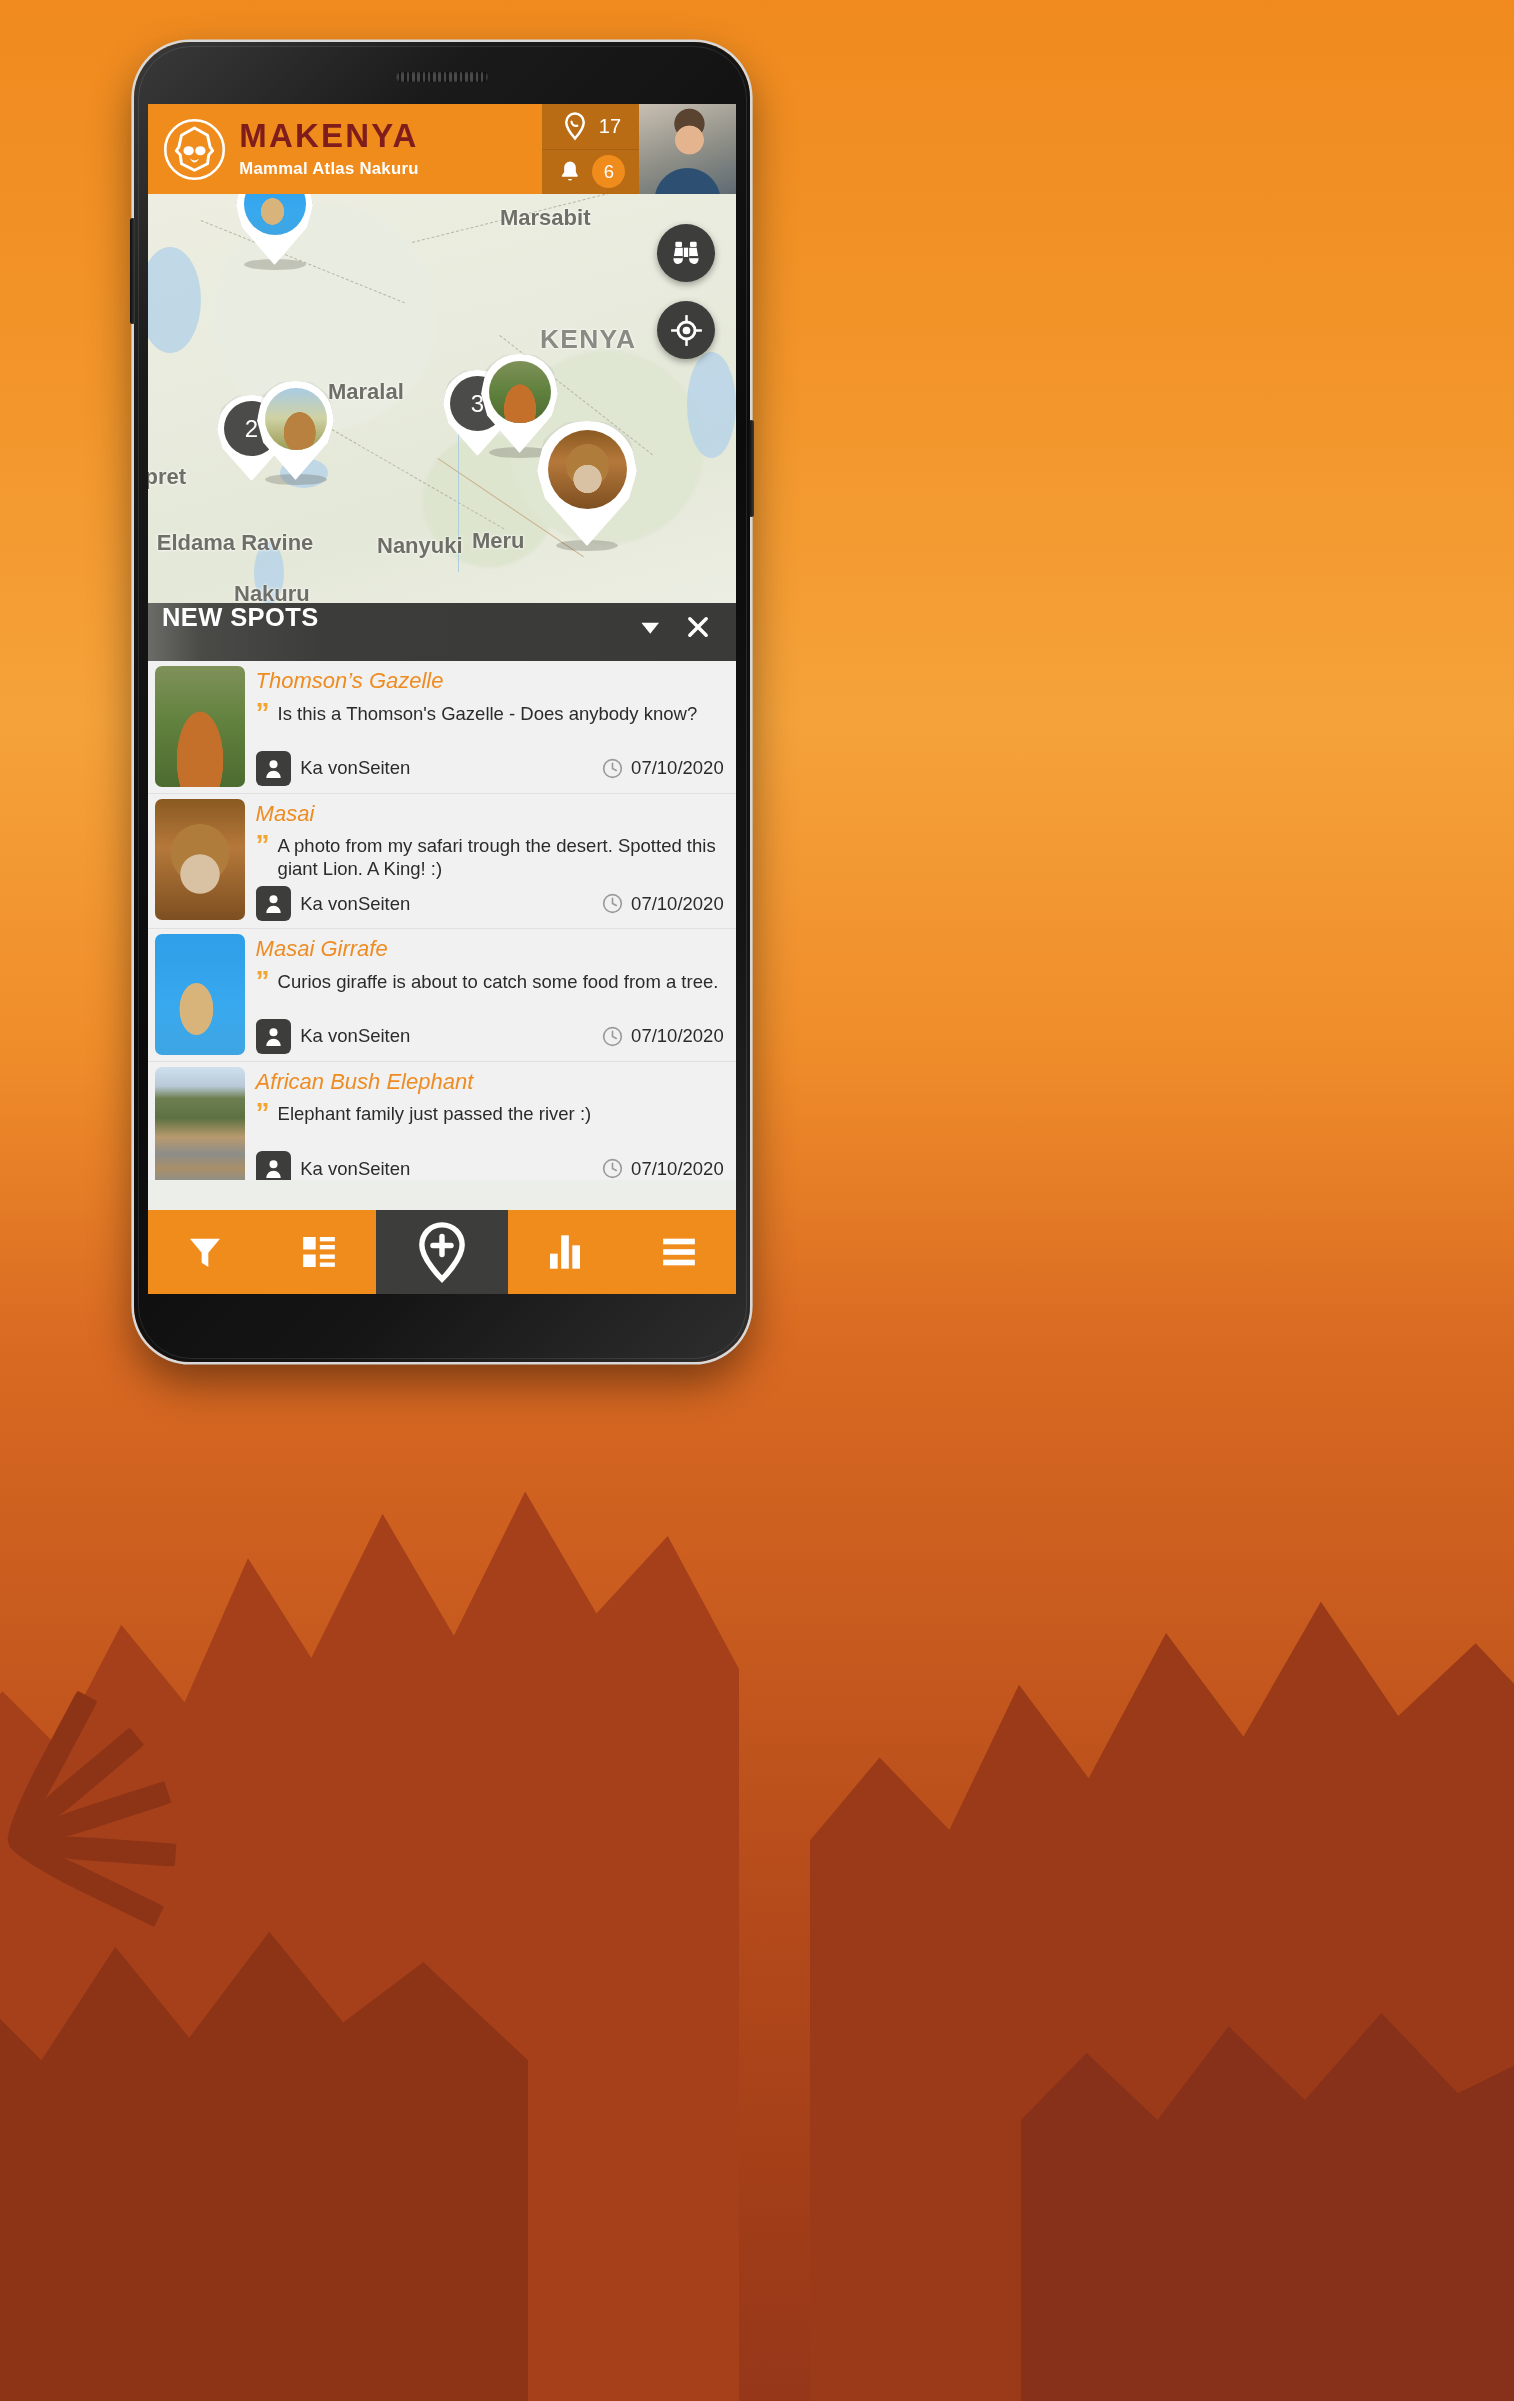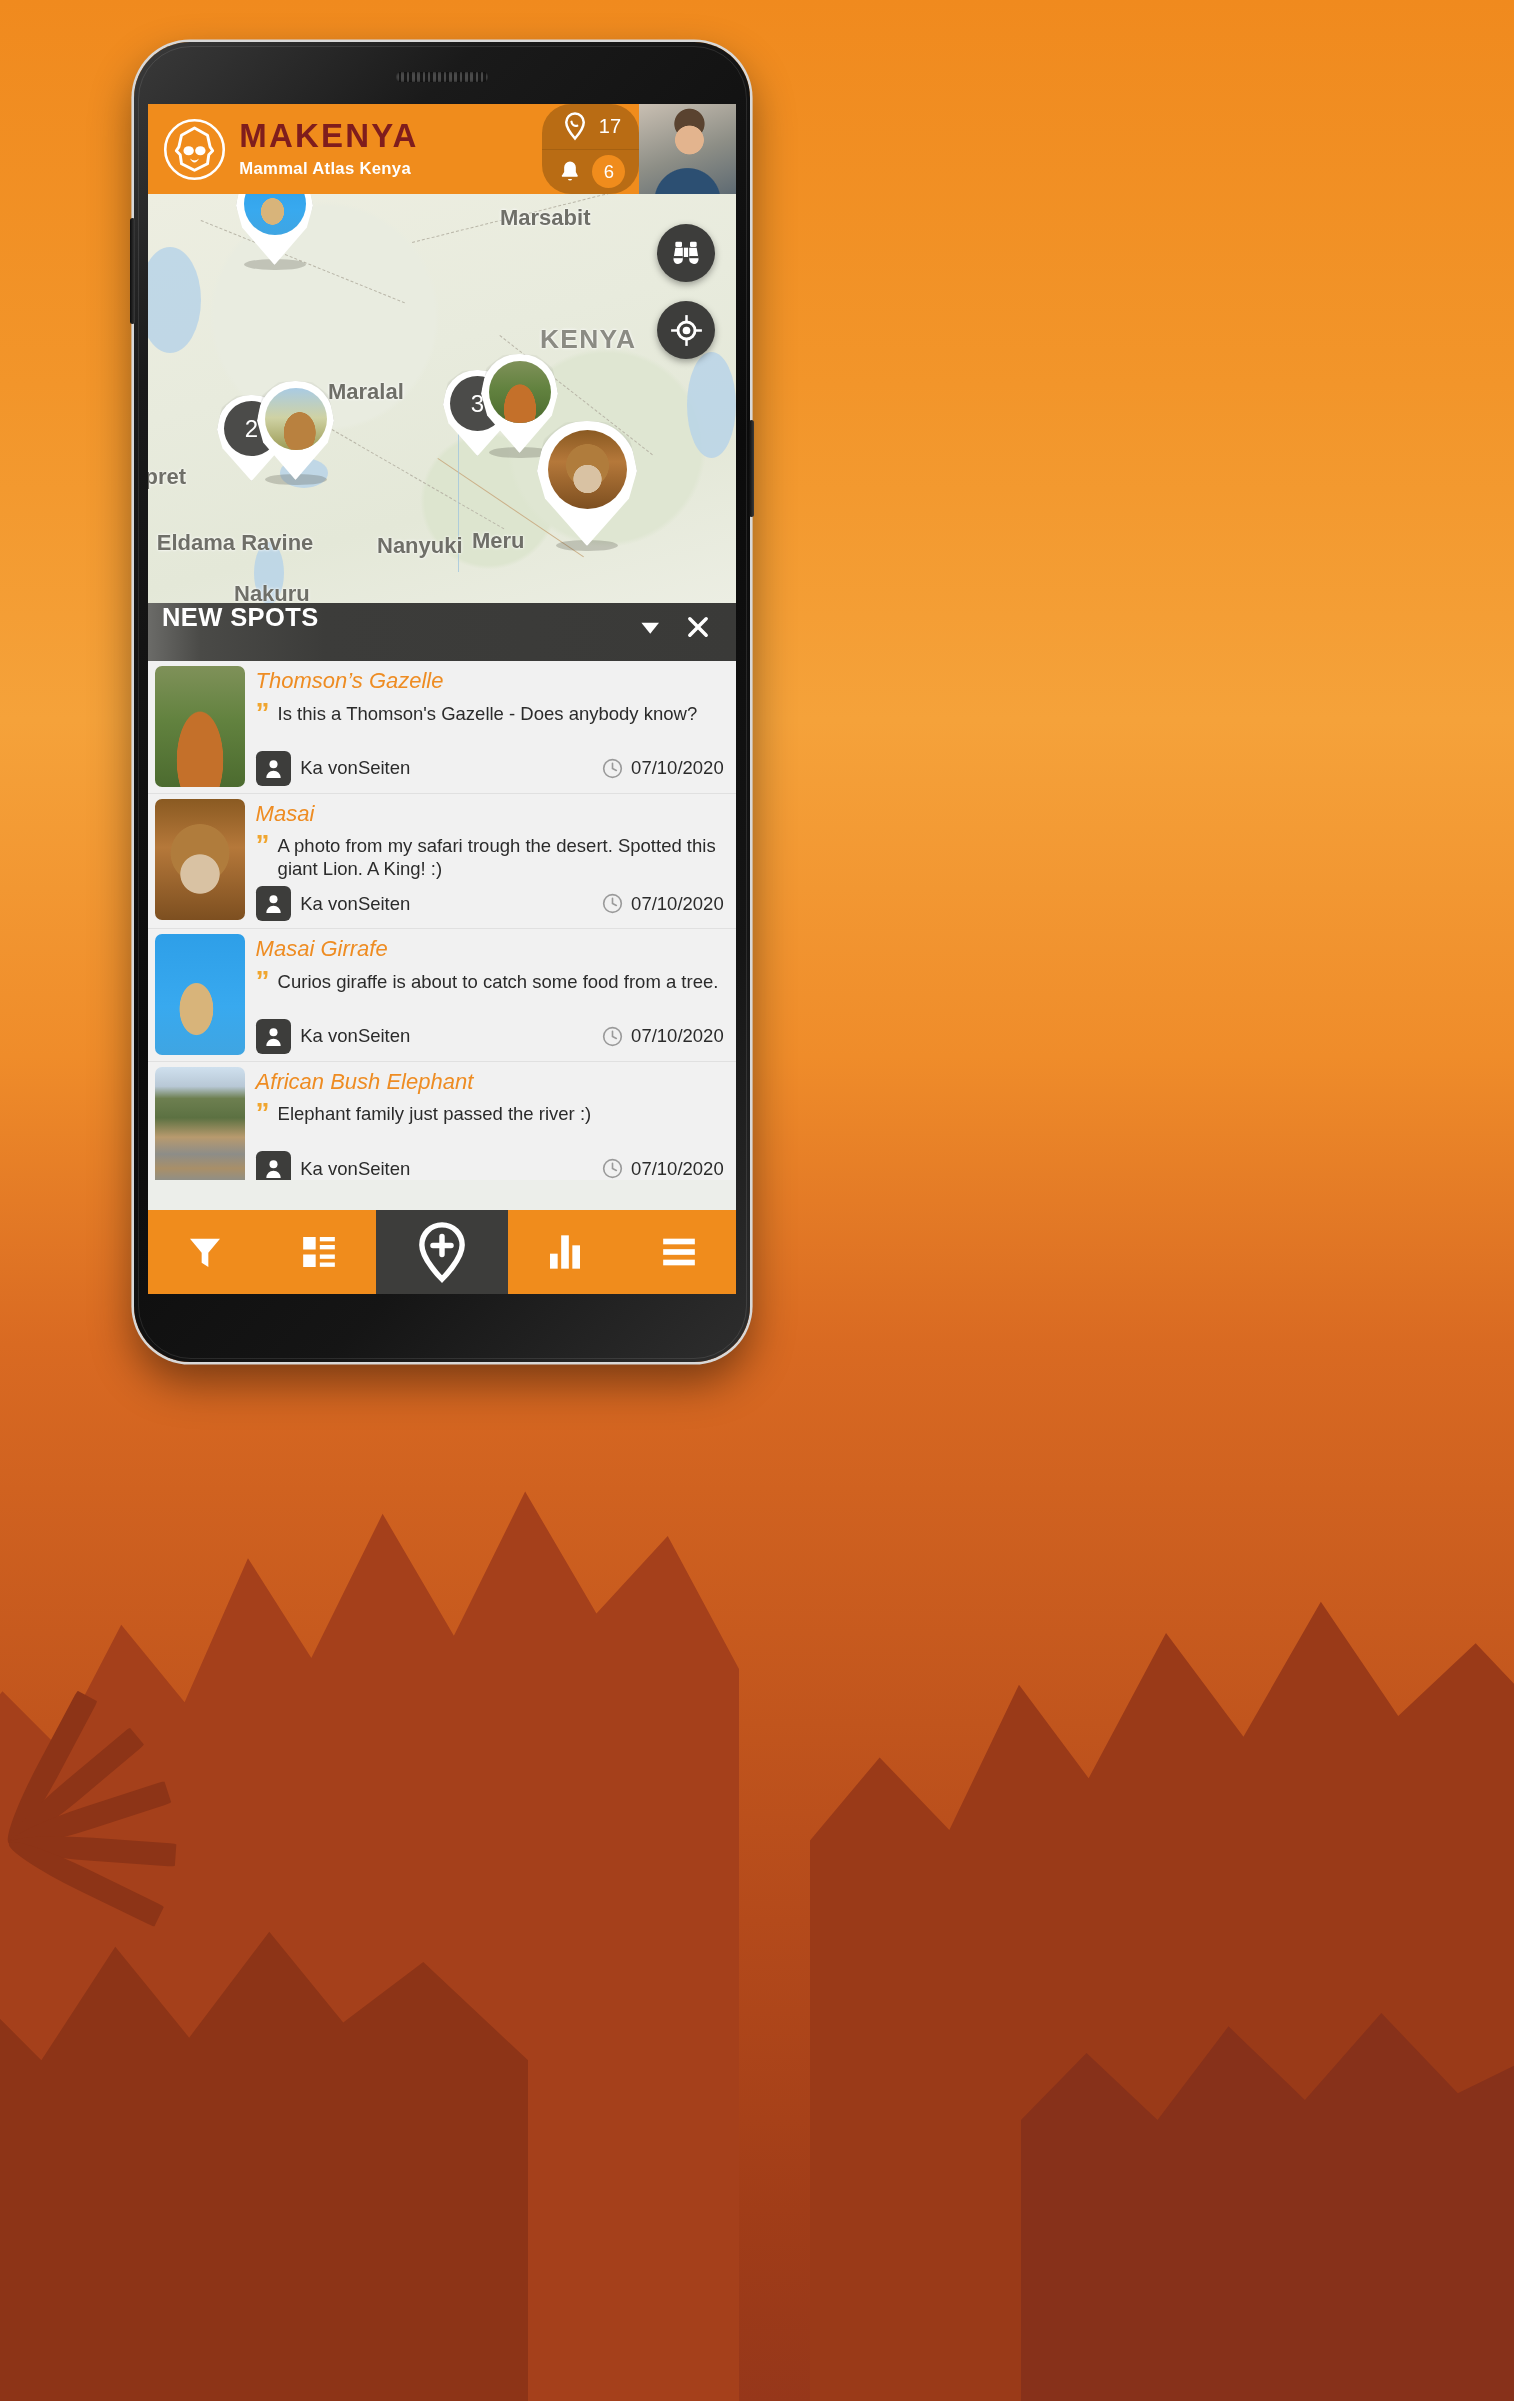--- a/index.html
+++ b/index.html
@@ -175,21 +175,20 @@
     font-size: 16.7px;
     font-weight: 600;
     letter-spacing: 0.3px;
     margin-top: 6.2px;
   }
   .counters {
     width: 97px;
     background: #b96c14;
     display: flex;
     flex-direction: column;
-    border-radius: 29px;
   }
   .counter-row {
     flex: 1;
     display: flex;
     align-items: center;
     justify-content: center;
     gap: 8.8px;
   }
   .counter-row + .counter-row { border-top: 0.9px solid rgba(0,0,0,.10); }
   .counter-val {
@@ -502,21 +501,21 @@
         <div class="brand">
           <svg class="lion-logo" viewBox="0 0 100 100">
             <circle cx="50" cy="50" r="45" fill="none" stroke="#fff" stroke-width="4"></circle>
             <path d="M50 17 L30 28 L26 46 L22 52 L28 58 L30 72 L50 82 L70 72 L72 58 L78 52 L74 46 L70 28 Z" fill="none" stroke="#fff" stroke-width="4.5" stroke-linejoin="round"></path>
             <ellipse cx="41" cy="52" rx="8" ry="7" fill="#fff"></ellipse>
             <ellipse cx="59" cy="52" rx="8" ry="7" fill="#fff"></ellipse>
             <path d="M43 64 Q50 70 57 64 Q50 76 43 64 Z" fill="#fff"></path>
           </svg>
           <div class="brand-text">
             <div class="brand-title">MAKENYA</div>
-            <div class="brand-sub">Mammal Atlas Kenya</div>
+            <div class="brand-sub">Mammal Atlas Nakuru</div>
           </div>
         </div>
 
         <div class="counters">
           <div class="counter-row">
             <svg width="30" height="30" viewBox="0 0 24 24">
               <path d="M12 2C8.1 2 5 5.1 5 9c0 5 7 13 7 13s7-8 7-13c0-3.9-3.1-7-7-7z" fill="none" stroke="#fff" stroke-width="2"></path>
               <path d="M9.2 8.6a3.6 3.6 0 0 0 4.6 3.2" fill="none" stroke="#fff" stroke-width="1.8" stroke-linecap="round"></path>
             </svg>
             <span class="counter-val">17</span>

